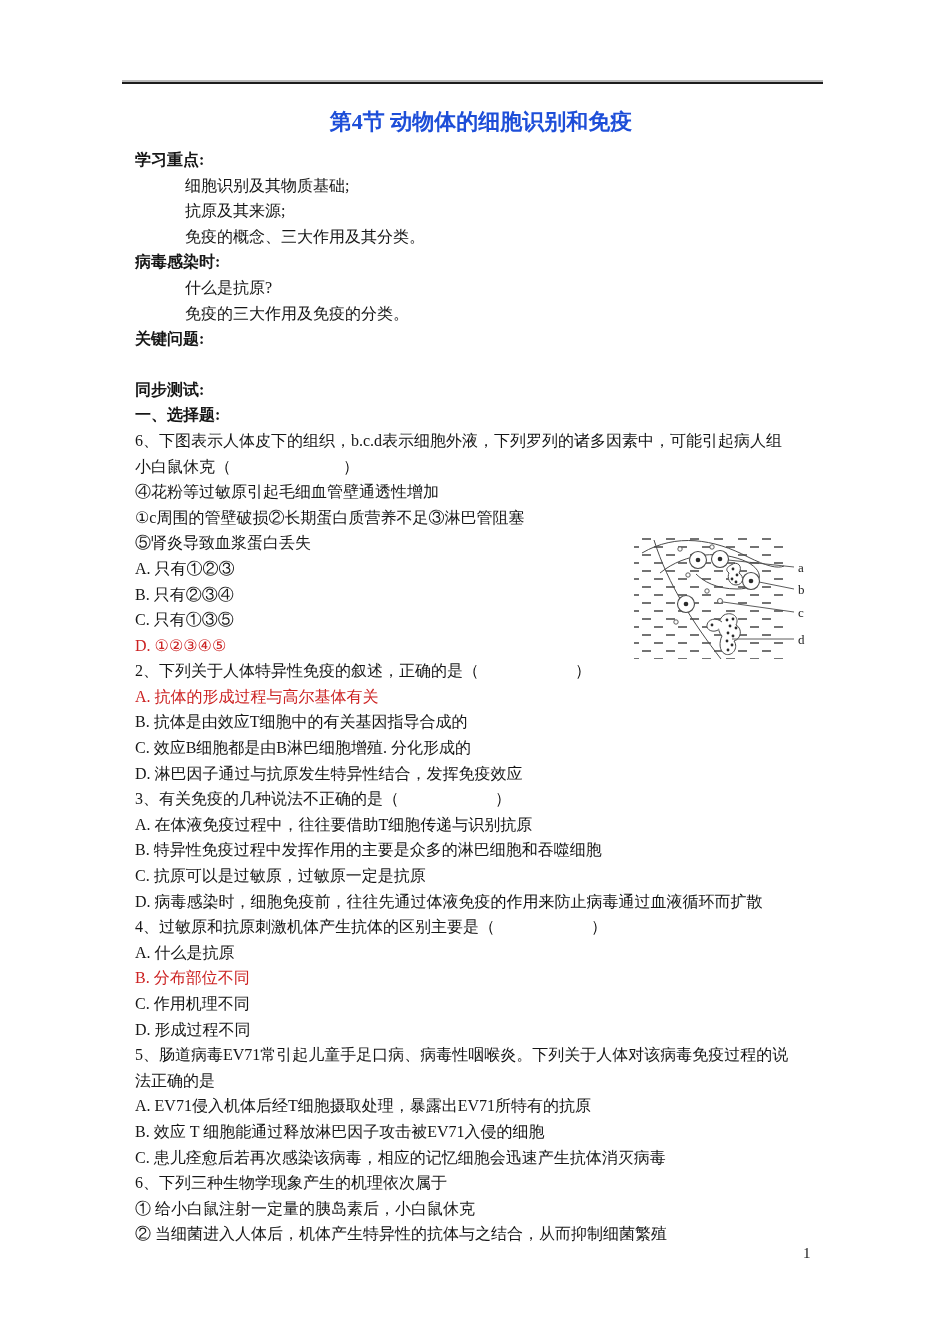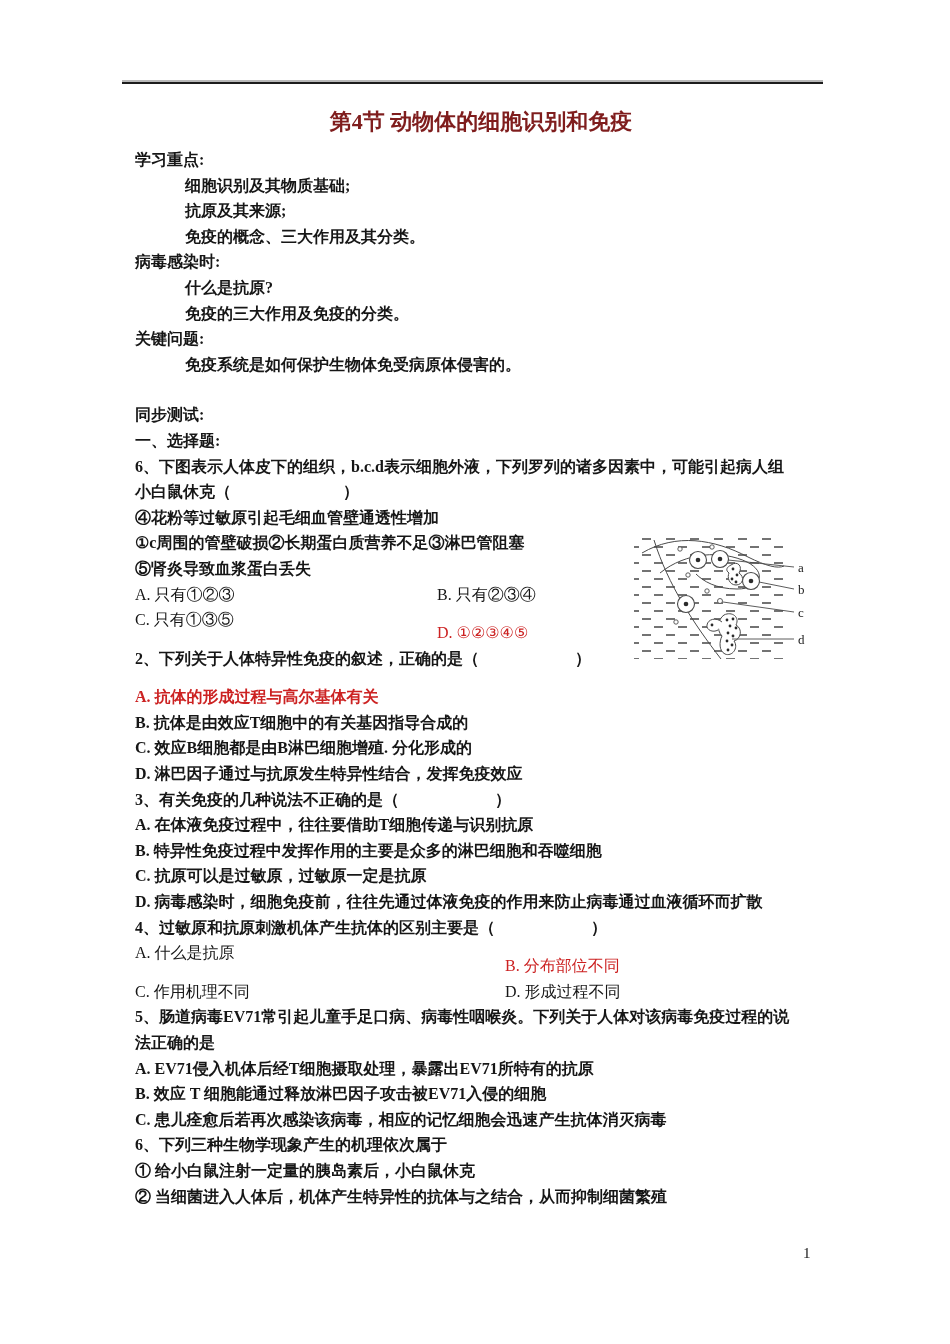--- a/index.html
+++ b/index.html
@@ -10,29 +10,29 @@
   }
   .header-rule{
     position:absolute;left:122px;top:82px;width:701px;height:2px;
     background:#1c1c1c;box-shadow:0 -2px 0 #b9b9b9;
   }
   .content{
     position:absolute;left:135px;top:106px;width:692px;
     font-size:16px;line-height:25.6px;
   }
   .title{
-    margin:0 0 9px 0;text-align:center;color:#7f1d1d;
+    margin:0 0 9px 0;text-align:center;color:#1d4ed8;
     font-size:22px;font-weight:bold;line-height:32px;white-space:nowrap;
   }
-  p{margin:0;white-space:nowrap;font-weight:bold;}
+  p{margin:0;white-space:nowrap;}
   .h{font-weight:bold;font-family:Liberation Serif, serif;}
   .ind{padding-left:50px;}
   .gap{height:25px;}
-  .red{color:#cc2222;margin-top:13px;}
-  .optrow{display:flex;white-space:nowrap;}
+  .red{color:#cc2222;}
+  .optrow{display:flex;white-space:nowrap;flex-direction:column;}
   .optrow .c1q1{width:302px;}
   .optrow .c1q4{width:370px;}
   .diagram{
     position:absolute;left:628px;top:527px;width:205px;height:136px;
   }
   .pagenum{
     position:absolute;left:803px;top:1243px;font-size:15px;line-height:20px;
   }
 </style>
 </head>
@@ -49,21 +49,20 @@
     <p class="h">学习重点:</p>
     <p class="ind">细胞识别及其物质基础;</p>
     <p class="ind">抗原及其来源;</p>
     <p class="ind">免疫的概念、三大作用及其分类。</p>
 
     <p class="h">病毒感染时:</p>
     <p class="ind">什么是抗原?</p>
     <p class="ind">免疫的三大作用及免疫的分类。</p>
 
     <p class="h">关键问题:</p>
-    <p class="ind">免疫系统是如何保护生物体免受病原体侵害的。</p>
 
     <div class="gap"></div>
 
     <p class="h">同步测试:</p>
     <p class="h">一、选择题:</p>
 
     <p>6、下图表示人体皮下的组织，b.c.d表示细胞外液，下列罗列的诸多因素中，可能引起病人组</p>
     <p>小白鼠休克（　　　　　　　）</p>
     <p>④花粉等过敏原引起毛细血管壁通透性增加</p>
     <p>①c周围的管壁破损②长期蛋白质营养不足③淋巴管阻塞</p>

